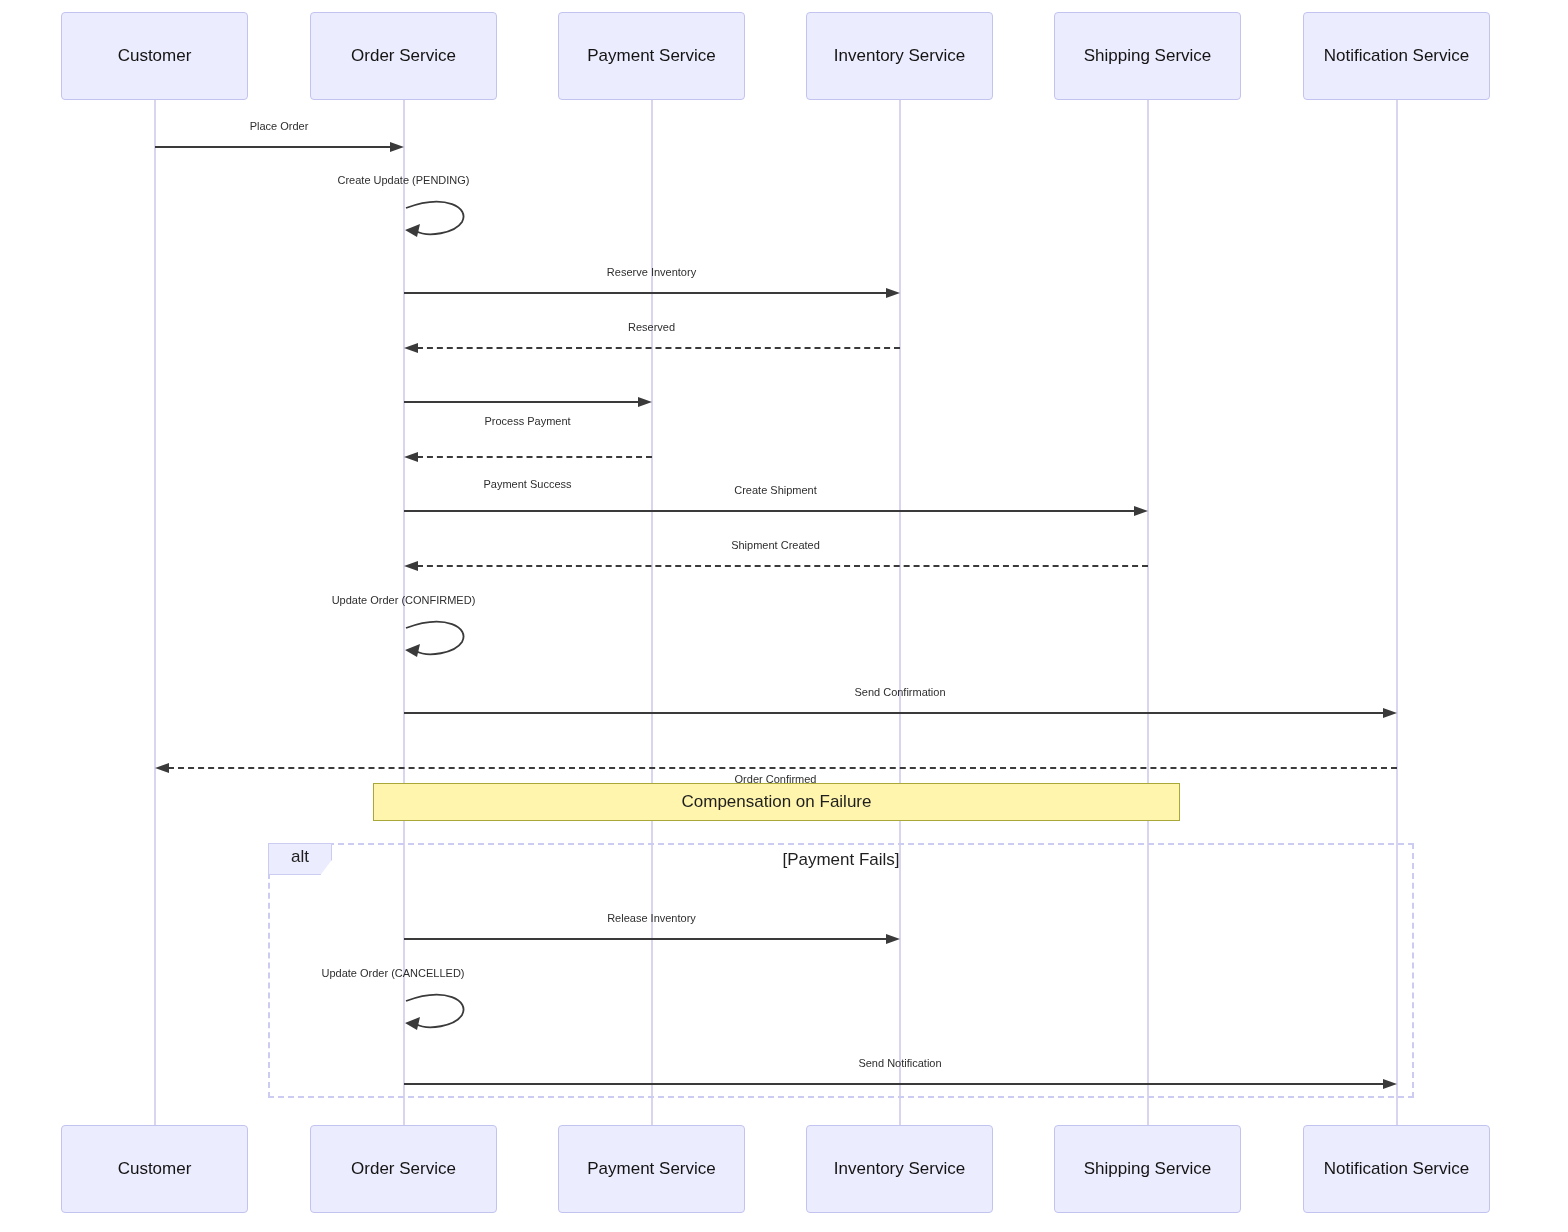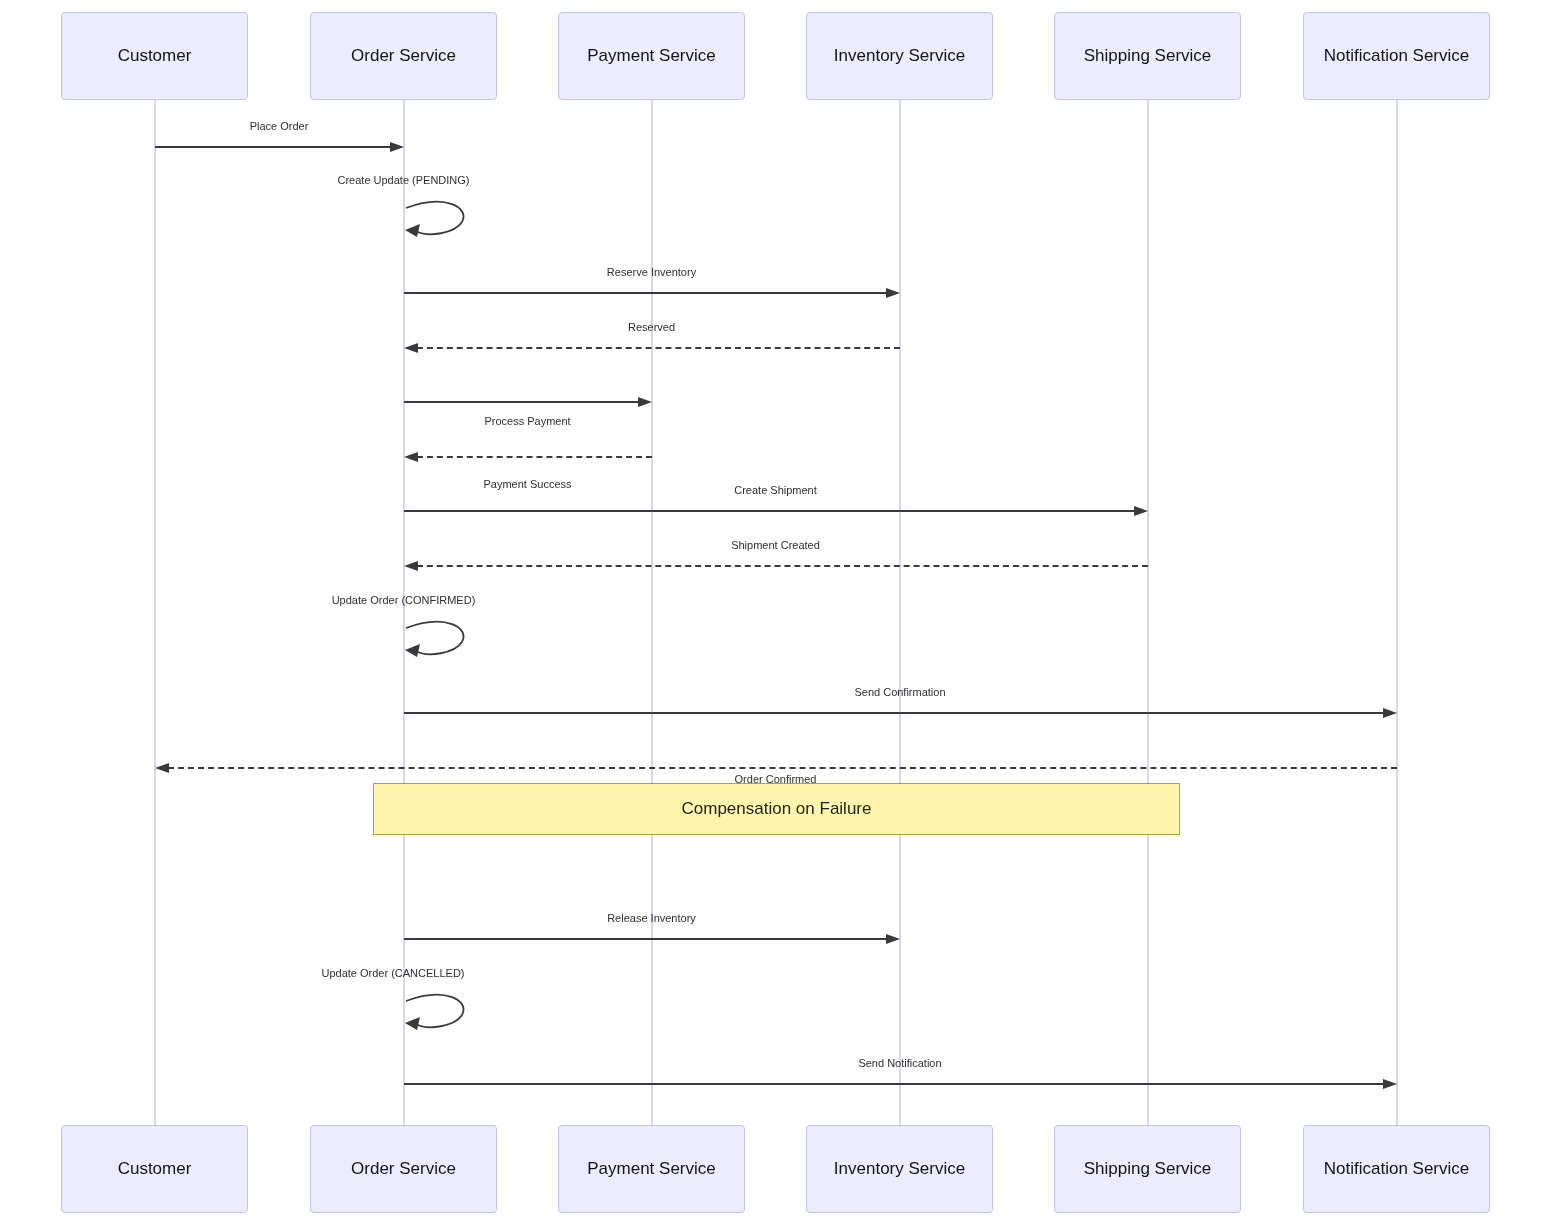--- a/index.html
+++ b/index.html
@@ -22,21 +22,21 @@
     font-size:11px; color:#2e2e2e; white-space:nowrap; z-index:3;
   }
   .line{ position:absolute; height:0; border-top:2px solid #3a3a3a; z-index:2; }
   .line.dashed{ border-top-style:dashed; }
   .arr{ position:absolute; width:0; height:0; z-index:2;
     border-top:5px solid transparent; border-bottom:5px solid transparent; }
   .arr.right{ border-left:14px solid #3a3a3a; }
   .arr.left{ border-right:14px solid #3a3a3a; }
   .selfloop{ position:absolute; z-index:2; }
   .note{
-    position:absolute; left:373px; top:783px; width:807px; height:52px;
+    position:absolute; left:373px; top:783px; width:807px; height:38px;
     box-sizing:border-box; background:#fff5ad; border:1px solid #a8a839;
     display:flex; align-items:center; justify-content:center;
     font-size:17px; color:#1f1f1f; z-index:4;
   }
   .alt-frame{
     position:absolute; left:268px; top:843px; width:1146px; height:255px;
     box-sizing:border-box; border:2px dashed #ccccf2; z-index:1;
   }
   .alt-label{
     position:absolute; left:-2px; top:-2px; width:64px; height:32px;
@@ -48,20 +48,24 @@
   .alt-condition{
     position:absolute; left:50%; top:5px; transform:translateX(-50%);
     font-size:17px; color:#1f1f1f; white-space:nowrap;
   }
 </style>
 </head>
 <body>
 
 <div id="canvas">
   <div class="note">Compensation on Failure</div>
+  <div class="alt-frame">
+    <div class="alt-label">alt</div>
+    <div class="alt-condition">[Payment Fails]</div>
+  </div>
 <div class="lifeline" style="left: 153.5px;"></div>
     <div class="lifeline" style="left: 402.5px;"></div>
     <div class="lifeline" style="left: 650.5px;"></div>
     <div class="lifeline" style="left: 898.5px;"></div>
     <div class="lifeline" style="left: 1146.5px;"></div>
     <div class="lifeline" style="left: 1395.5px;"></div>
     <div class="pbox" style="left: 61px; top: 12px;">Customer</div>
     <div class="pbox" style="left: 61px; top: 1125px;">Customer</div>
     <div class="pbox" style="left: 310px; top: 12px;">Order Service</div>
     <div class="pbox" style="left: 310px; top: 1125px;">Order Service</div>

